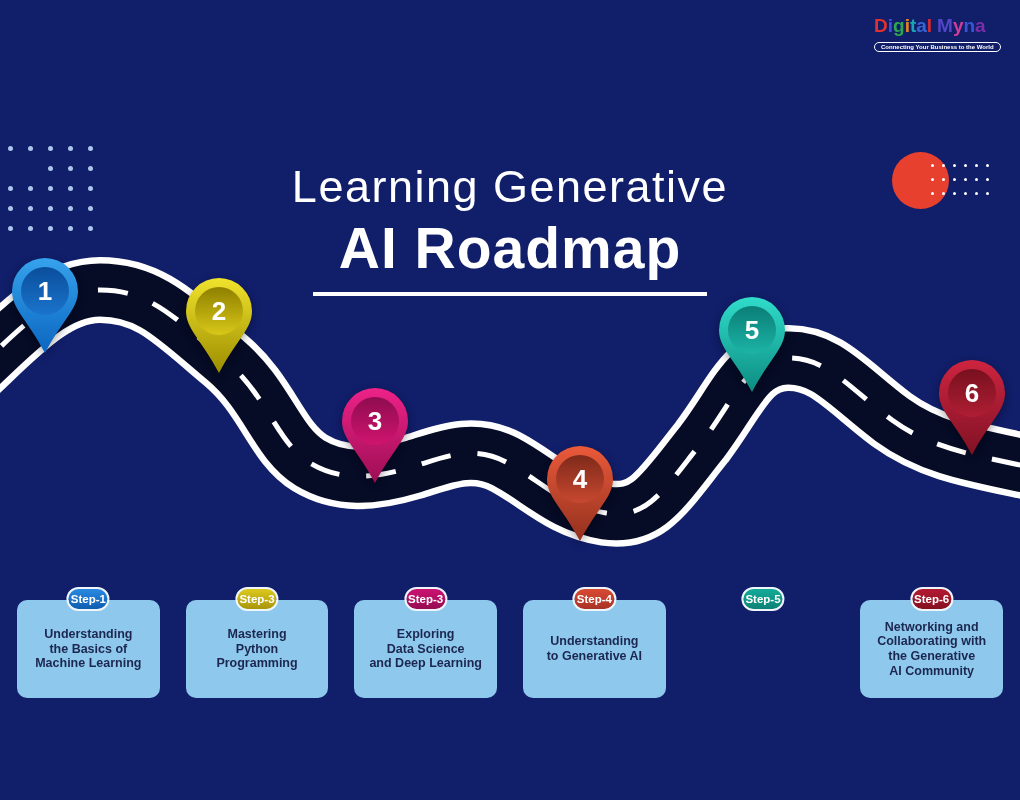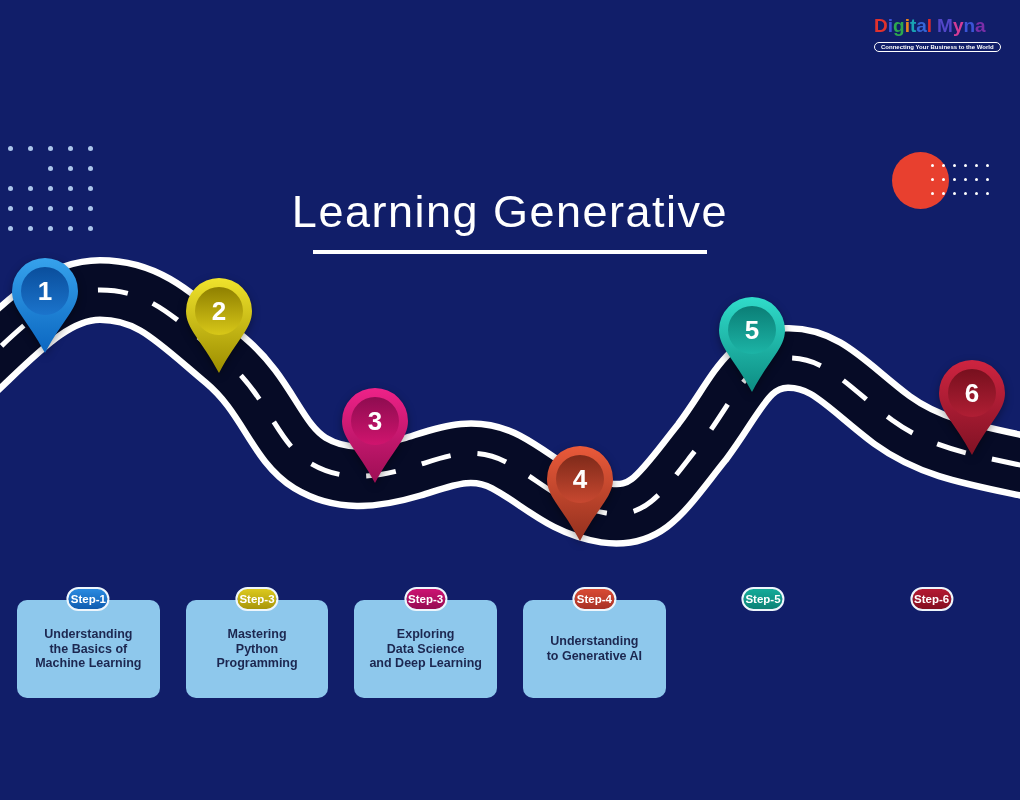--- a/index.html
+++ b/index.html
@@ -19,21 +19,21 @@
   
   .dotgrid-left{position:absolute;left:8px;top:146px;display:grid;
     grid-template-columns:repeat(5,5px);gap:15px;}
   .dotgrid-left i{width:5px;height:5px;border-radius:50%;background:#b9d4f6;opacity:.92;}
   .dotgrid-left i:nth-child(6),.dotgrid-left i:nth-child(7){opacity:0;}
   .deco-circle{position:absolute;left:892px;top:152px;width:57px;height:57px;border-radius:50%;}
   .dotgrid-right{position:absolute;left:931px;top:164px;display:grid;
     grid-template-columns:repeat(6,3px);gap:11px 8px;}
   .dotgrid-right i{width:3px;height:3px;border-radius:50%;background:#ffffff;}
   
-  .title{position:absolute;left:0;right:0;top:162px;text-align:center;color:#ffffff;margin-top:25px;}
+  .title{position:absolute;left:0;right:0;top:162px;text-align:center;color:#ffffff;}
   .title-line1{font-size:45px;font-weight:500;letter-spacing:1.5px;line-height:1.1;}
   .title-line2{font-size:57px;font-weight:800;letter-spacing:1px;line-height:1.08;margin-top:6px;}
   .title-underline{width:394px;height:4px;background:#ffffff;margin:13px auto 0 auto;}
   
   .road-svg{position:absolute;left:0;top:0;width:1020px;height:800px;}
   
   .pin{position:absolute;width:76px;height:100px;filter:drop-shadow(0 3px 4px rgba(0,0,0,.35));}
   .pin svg{position:absolute;left:0;top:0;width:76px;height:100px;}
   .pin .pin-number{
     position:absolute;left:0;top:21px;width:76px;height:30px;line-height:30px;
@@ -113,20 +113,21 @@
     <i></i>
   </div>
 
 <div class="logo">
   <div class="logo-brand"><span style="color: rgb(224, 49, 45);">D</span><span style="color: rgb(59, 84, 214);">i</span><span style="color: rgb(46, 168, 78);">g</span><span style="color: rgb(232, 130, 30);">i</span><span style="color: rgb(25, 163, 180);">t</span><span style="color: rgb(53, 102, 216);">a</span><span style="color: rgb(217, 43, 47);">l</span><span style="color: rgb(255, 255, 255); width: 5px;"> </span><span style="color: rgb(82, 70, 200);">M</span><span style="color: rgb(210, 60, 150);">y</span><span style="color: rgb(59, 84, 214);">n</span><span style="color: rgb(122, 46, 168);">a</span></div>
   <div class="logo-tagline">Connecting Your Business to the World</div>
 </div>
 
 <div class="title">
   <div class="title-line1">Learning Generative</div>
+  <div class="title-line2">AI Roadmap</div>
   <div class="title-underline"></div>
 </div>
 
 <svg class="road-svg" viewBox="0 0 1020 800">
   <path d="M -40 385 C 10 340, 50 290, 100 290 C 150 290, 175 318, 225 360 C 268 396, 276 442, 310 463 C 340 481, 372 479, 412 467 C 442 458, 472 444, 506 462 C 540 480, 562 506, 606 513 C 648 519, 662 492, 702 442 C 736 397, 747 359, 787 358 C 826 357, 847 386, 892 420 C 936 452, 982 456, 1062 474" fill="none" stroke="#ffffff" stroke-width="66"></path>
   <path d="M -40 385 C 10 340, 50 290, 100 290 C 150 290, 175 318, 225 360 C 268 396, 276 442, 310 463 C 340 481, 372 479, 412 467 C 442 458, 472 444, 506 462 C 540 480, 562 506, 606 513 C 648 519, 662 492, 702 442 C 736 397, 747 359, 787 358 C 826 357, 847 386, 892 420 C 936 452, 982 456, 1062 474" fill="none" stroke="#060b26" stroke-width="53"></path>
   <path d="M -40 385 C 10 340, 50 290, 100 290 C 150 290, 175 318, 225 360 C 268 396, 276 442, 310 463 C 340 481, 372 479, 412 467 C 442 458, 472 444, 506 462 C 540 480, 562 506, 606 513 C 648 519, 662 492, 702 442 C 736 397, 747 359, 787 358 C 826 357, 847 386, 892 420 C 936 452, 982 456, 1062 474" fill="none" stroke="#ffffff" stroke-width="5" stroke-dasharray="30 27"></path>
 </svg>
 
 <div class="pin" style="left: 7px; top: 255px; --ot: #36a2ec; --ob: #0b66c0; --it: #0a4e9c; --ib: #1b74cc;">
@@ -261,15 +262,21 @@
     <div class="card-body">
       <span class="card-text">Understanding
 to Generative AI</span>
     </div>
     <span class="badge" style="--b1: #d94a33; --b2: #a83226;">Step-4</span>
   </div>
   <div class="step-card">
     <span class="badge" style="--b1: #14ab99; --b2: #0c8276;">Step-5</span>
   </div>
   <div class="step-card">
+    <div class="card-body">
+      <span class="card-text">Networking and
+Collaborating with
+the Generative
+AI Community</span>
+    </div>
     <span class="badge" style="--b1: #b41a32; --b2: #841020;">Step-6</span>
   </div>
 </div>
 
 </body></html>

